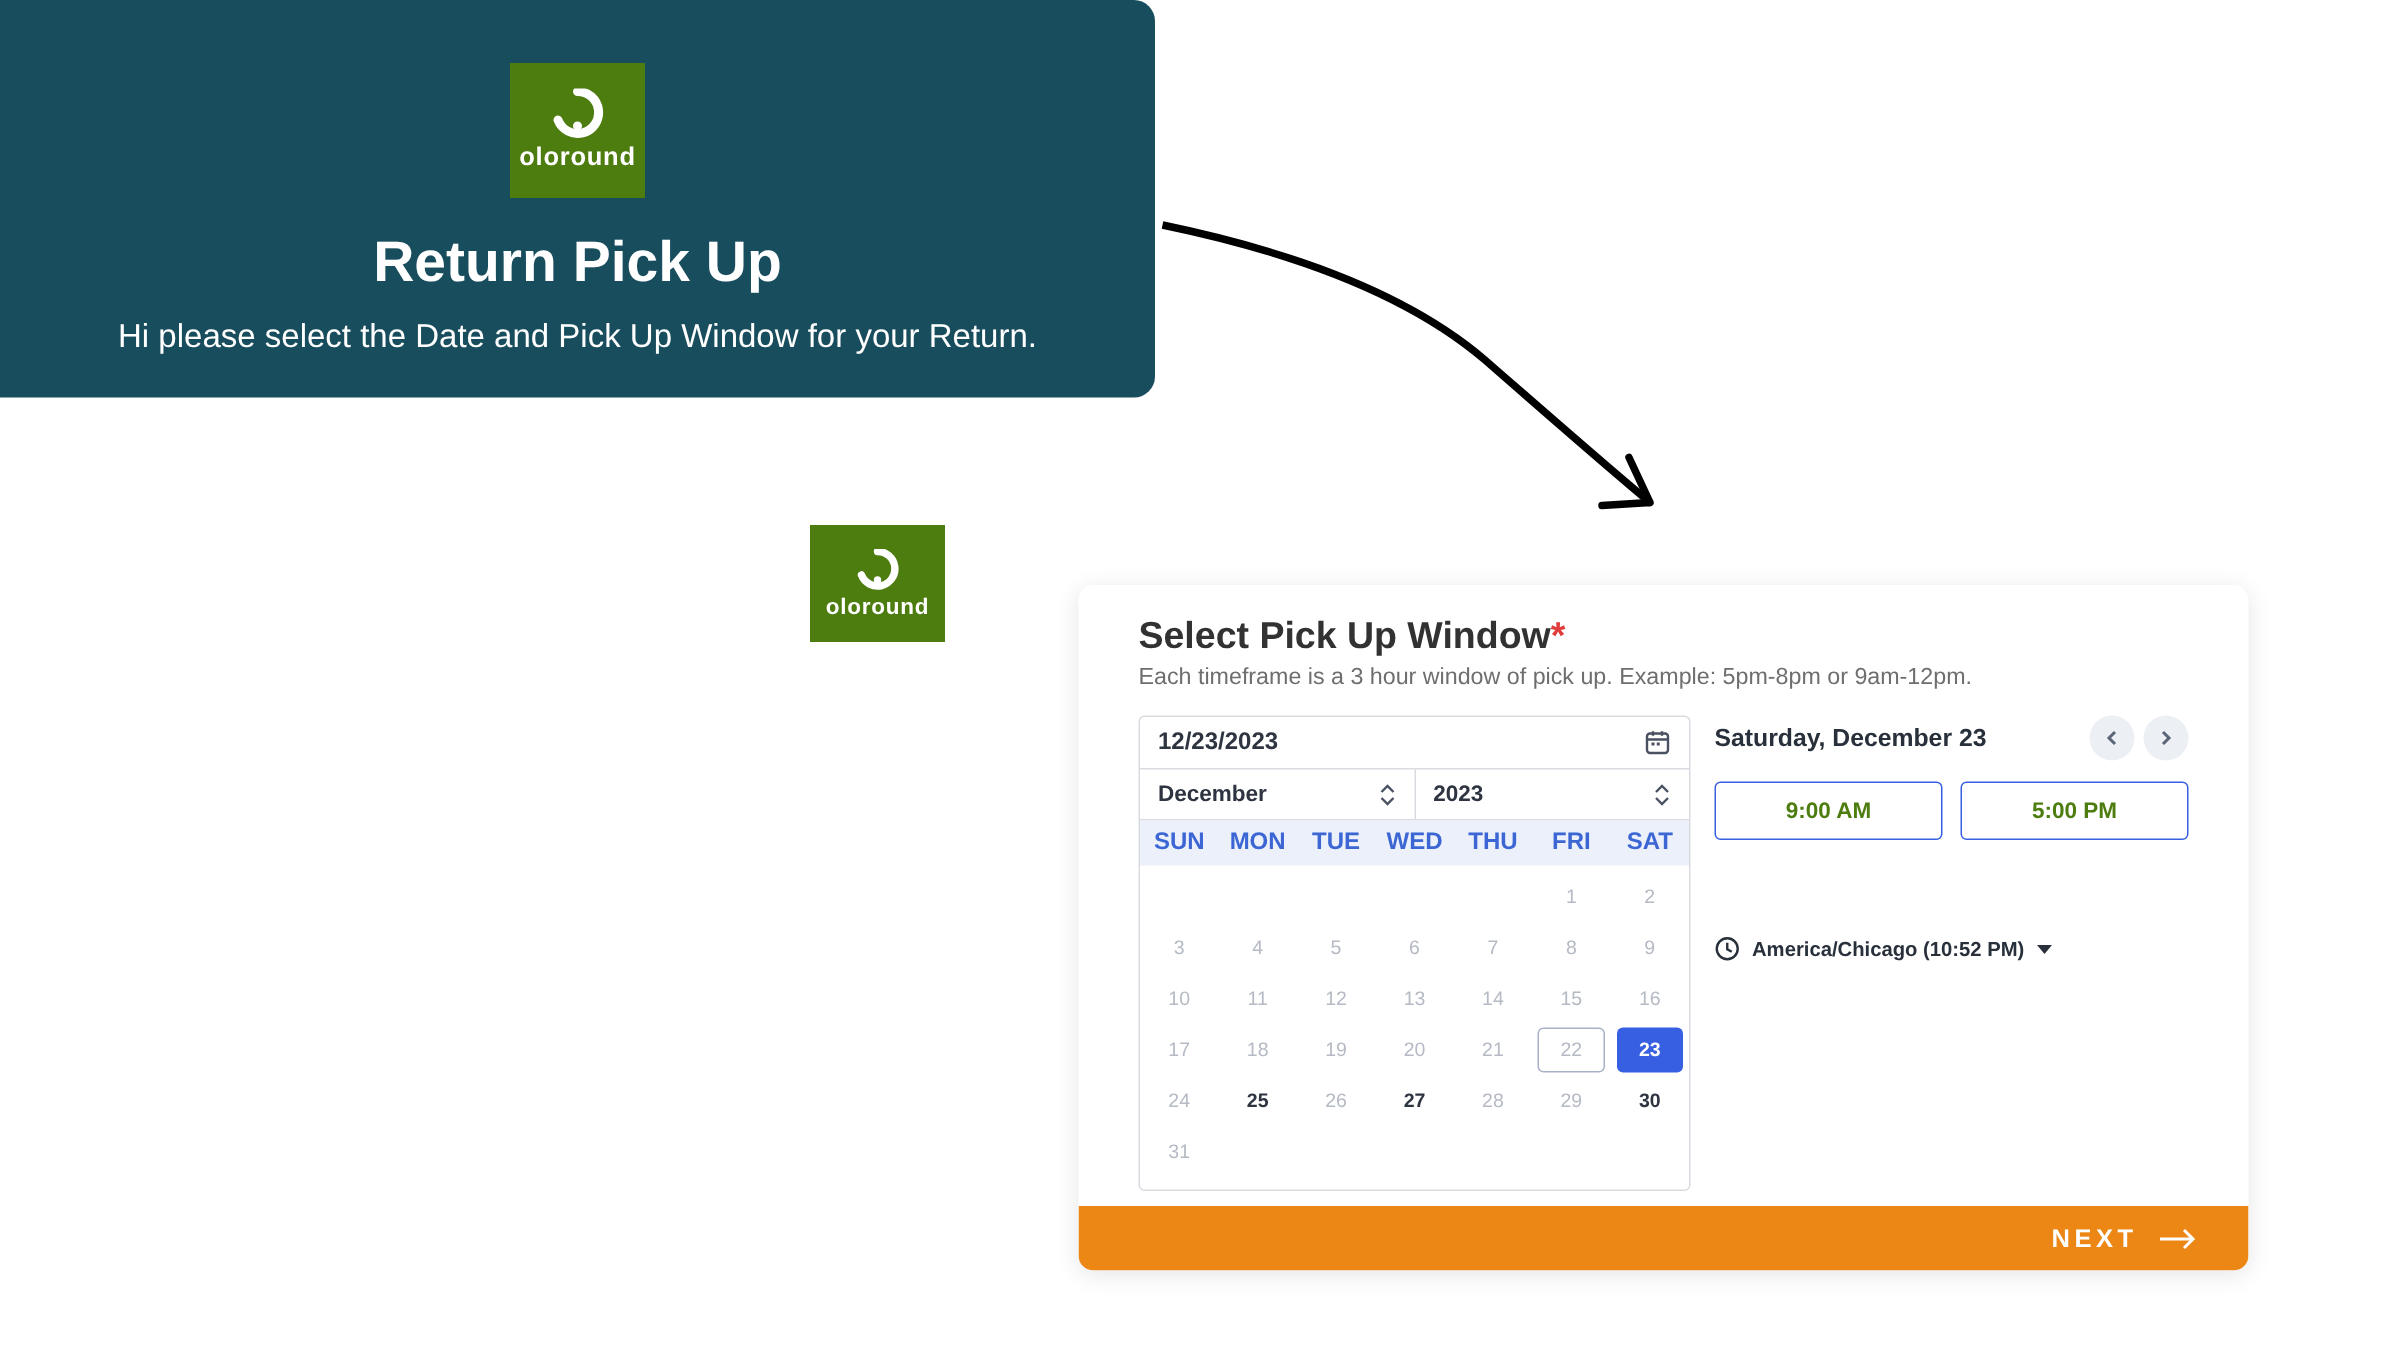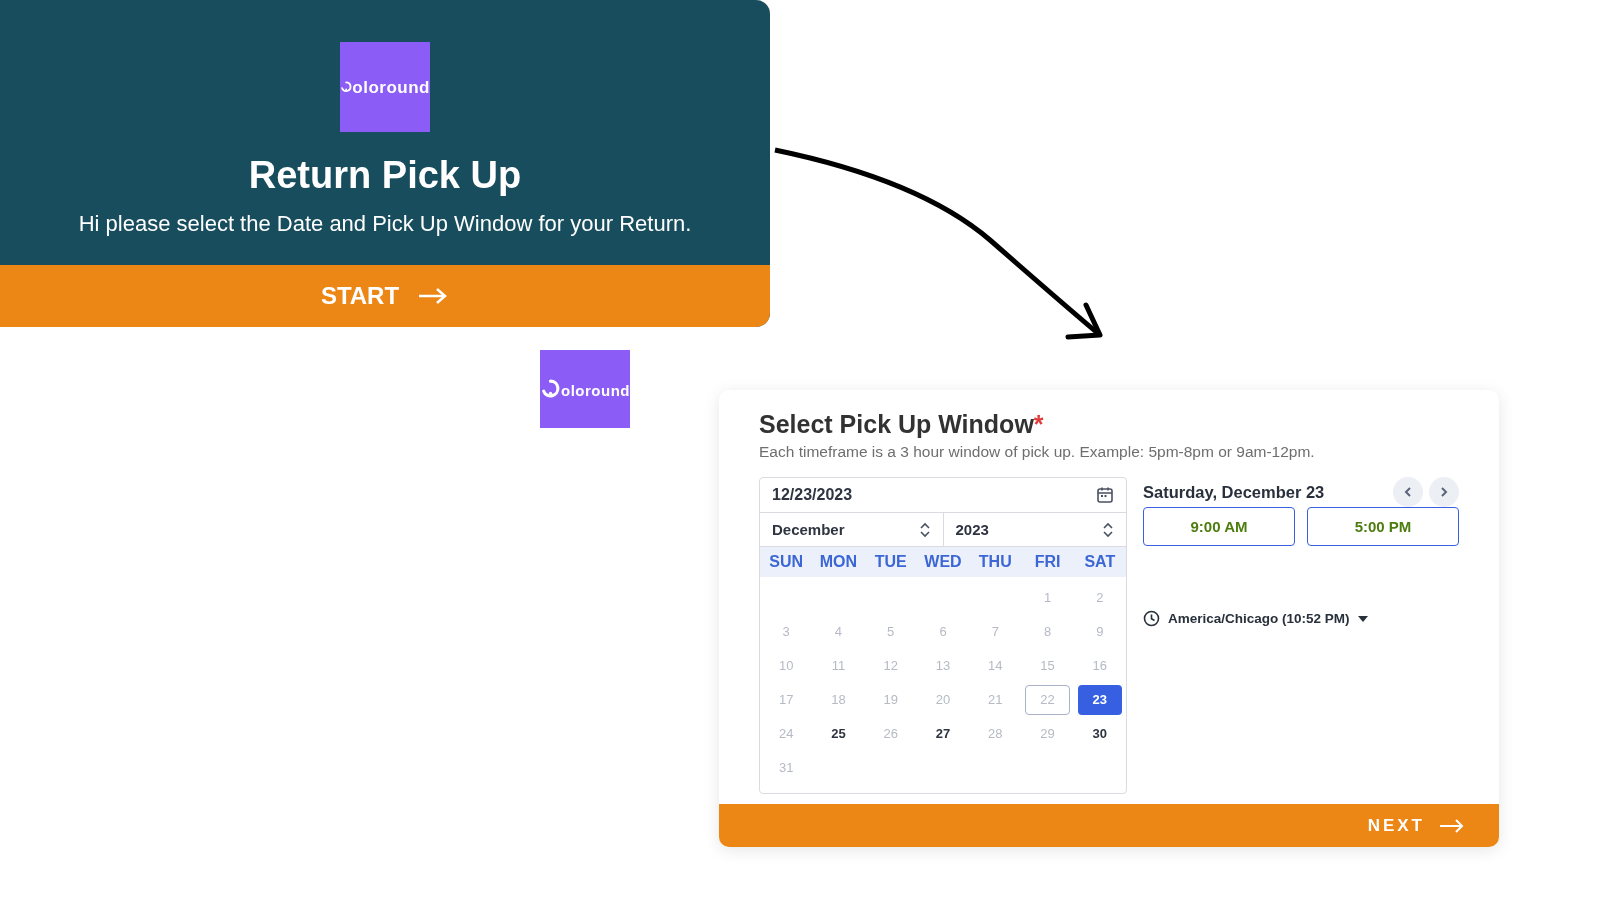--- a/index.html
+++ b/index.html
@@ -22,23 +22,24 @@
     overflow: hidden;
   }
   .card1-body {
     padding: 42px 30px 28px 30px;
     text-align: center;
     color: #fff;
   }
   .logo-box {
     width: 90px;
     height: 90px;
-    background: #8b5cf6;
+    background: #4d7c0f;
     margin: 0 auto 22px auto;
     display: flex;
+    flex-direction: column;
     align-items: center;
     justify-content: center;
   }
   .logo-box.small { width: 90px; height: 78px; }
   .logo-box svg { display: block; }
   .logo-name {
     color: #fff;
     font-size: 17px;
     font-weight: 700;
     letter-spacing: 0.5px;
@@ -171,21 +172,21 @@
     background: #3660e1;
     color: #fff;
     font-weight: 700;
   }
   
   .timesel { flex: 1; }
   .ts-head {
     display: flex;
     align-items: center;
     justify-content: space-between;
-    margin-bottom: 0;
+    margin-bottom: 14px;
   }
   .ts-date { font-weight: 700; font-size: 16.5px; color: #28303b; }
   .ts-nav { display: flex; gap: 6px; }
   .ts-nav-btn {
     width: 30px; height: 30px;
     border-radius: 50%;
     background: #eceff4;
     display: flex; align-items: center; justify-content: center;
     cursor: pointer;
     color: #5b6578;
@@ -235,27 +236,20 @@
   <div class="card1-body">
     <div class="logo-box">
       <svg width="40" height="34" viewBox="0 0 40 34">
         <path d="M20 2 a14 14 0 1 1 -13 19" fill="none" stroke="#fff" stroke-width="6" stroke-linecap="round"></path>
         <circle cx="20" cy="25" r="3" fill="#fff"></circle>
       </svg>
       <div class="logo-name">oloround</div>
     </div>
     <div class="card1-title">Return Pick Up</div>
     <div class="card1-sub">Hi please select the Date and Pick Up Window for your Return.</div>
-  </div>
-  <div class="card1-footer">
-    <span>START</span>
-    <svg width="32" height="20" viewBox="0 0 32 20">
-      <line x1="2" y1="10" x2="28" y2="10" stroke="#fff" stroke-width="2.5"></line>
-      <polyline points="20,3 28,10 20,17" fill="none" stroke="#fff" stroke-width="2.5"></polyline>
-    </svg>
   </div>
 </div>
 
 <div class="float-logo logo-box small">
   <svg width="34" height="28" viewBox="0 0 40 34">
     <path d="M20 2 a14 14 0 1 1 -13 19" fill="none" stroke="#fff" stroke-width="6" stroke-linecap="round"></path>
     <circle cx="20" cy="25" r="3" fill="#fff"></circle>
   </svg>
   <div class="logo-name">oloround</div>
 </div>

